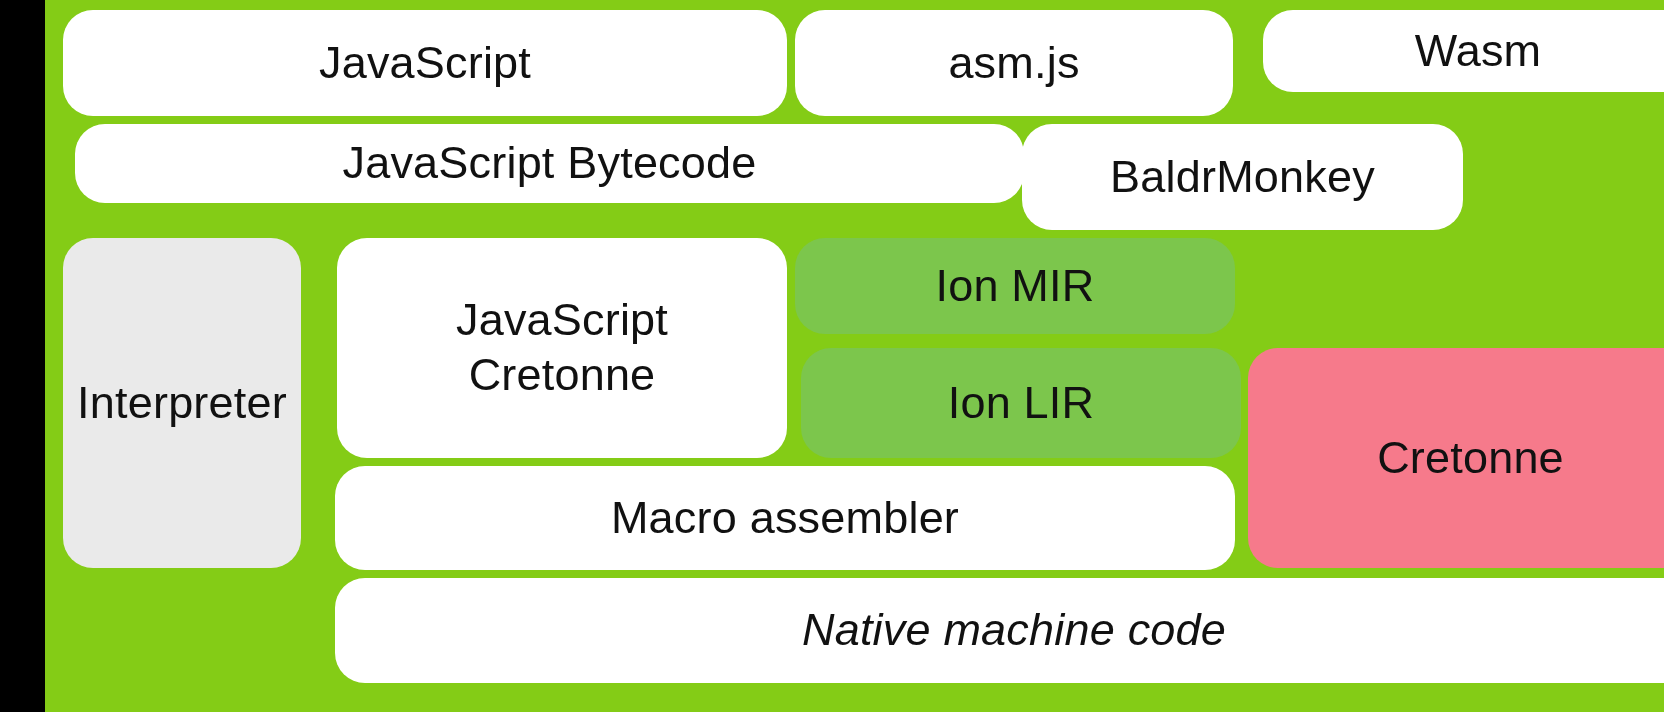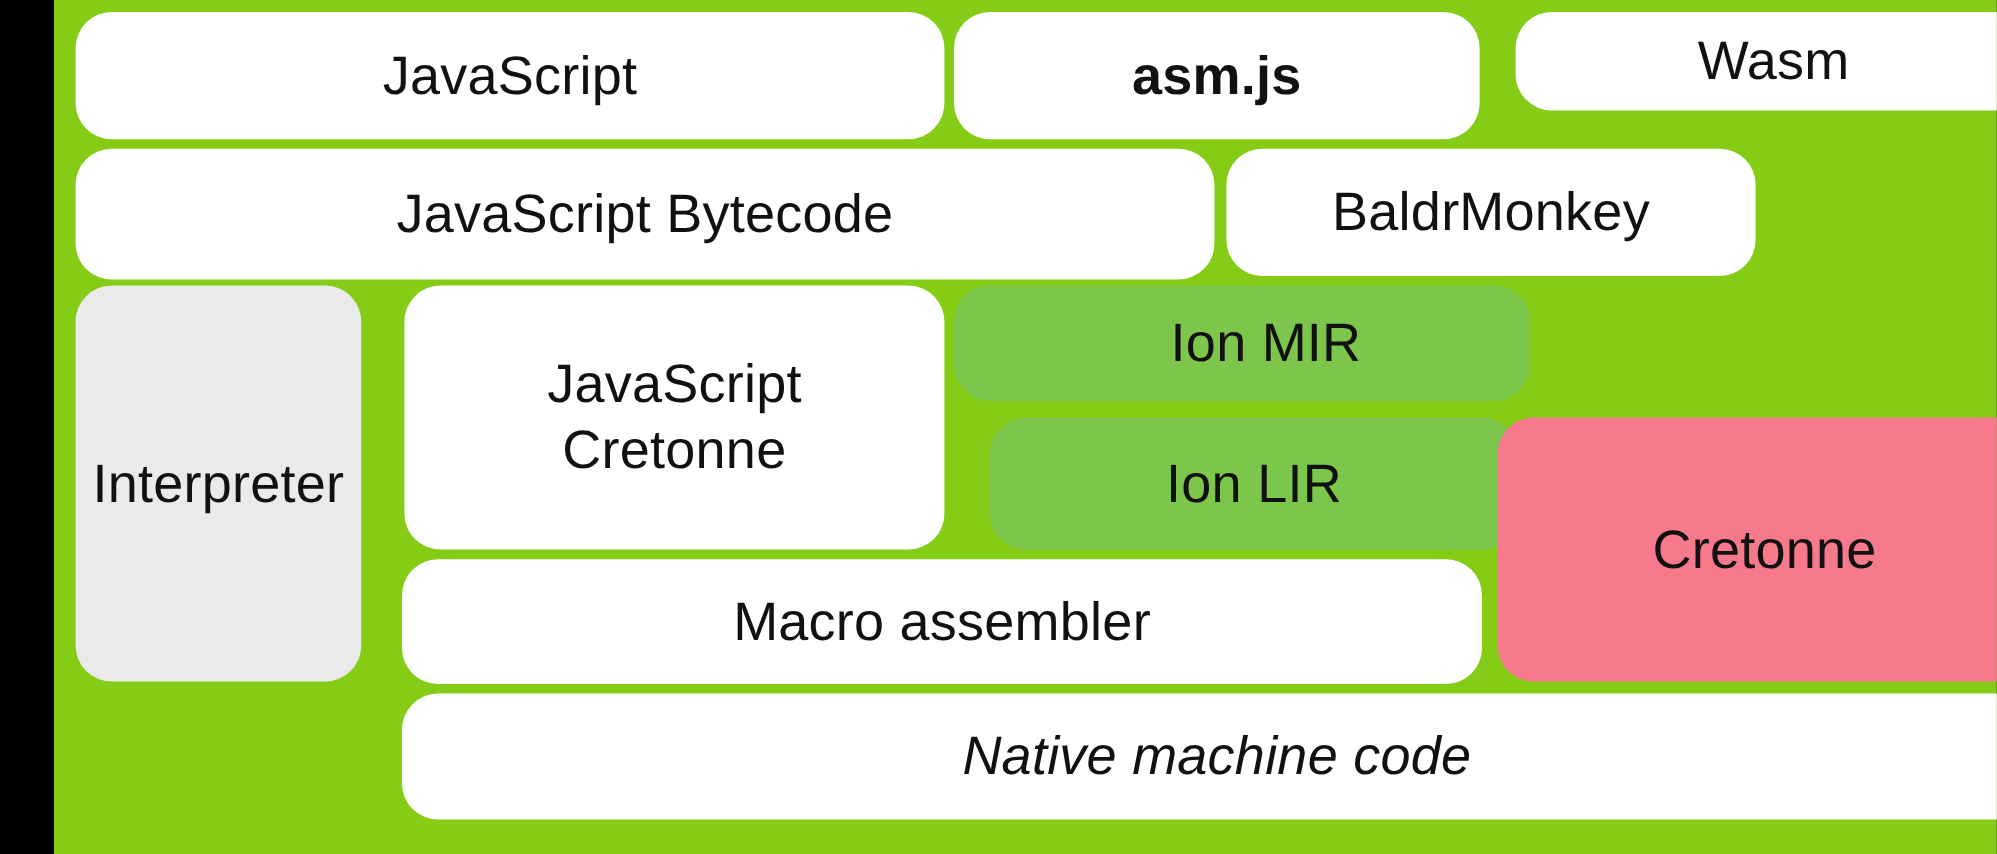--- a/index.html
+++ b/index.html
@@ -25,29 +25,29 @@
     color: #111111;
     font-size: 45px;
     line-height: 1.22;
     letter-spacing: 0.2px;
   }
   .box .label {
     display: block;
   }
   
   #box-javascript   { left: 18px;   top: 10px;  width: 724px;  height: 106px; }
-  #box-asmjs        { left: 750px;  top: 10px;  width: 438px;  height: 106px; font-weight: bold; }
+  #box-asmjs        { left: 750px;  top: 10px;  width: 438px;  height: 106px; }
   #box-wasm         { left: 1218px; top: 10px;  width: 430px;  height: 82px; }
-  #box-bytecode     { left: 18px;   top: 124px; width: 949px;  height: 109px; align-items: center; }
+  #box-bytecode     { left: 30px;   top: 124px; width: 949px;  height: 79px; align-items: center; }
   #box-baldrmonkey  { left: 977px;  top: 124px; width: 441px;  height: 106px; }
   #box-interpreter  { left: 18px;   top: 238px; width: 238px;  height: 330px; }
   #box-baseline     { left: 292px;  top: 238px; width: 450px;  height: 220px; }
   #box-baseline .label { max-width: 280px; }
-  #box-ion-mir      { left: 750px;  top: 238px; width: 440px;  height: 96px; padding-left: 40px; }
-  #box-ion-lir      { left: 780px;  top: 348px; width: 440px;  height: 110px; }
+  #box-ion-mir      { left: 750px;  top: 238px; width: 440px;  height: 96px; }
+  #box-ion-lir      { left: 756px;  top: 348px; width: 440px;  height: 110px; }
   #box-cretonne     { left: 1203px; top: 348px; width: 445px;  height: 220px; }
   #box-macro        { left: 290px;  top: 466px; width: 900px;  height: 104px; }
   #box-native       { left: 290px;  top: 578px; width: 1358px; height: 105px; font-style: italic; }
 </style>
 </head>
 <body>
 
 <div id="canvas" style="background-color: #84cc16; margin-left: 45px;">
 
   <div class="box" id="box-javascript" style="background-color: rgb(255, 255, 255);">

